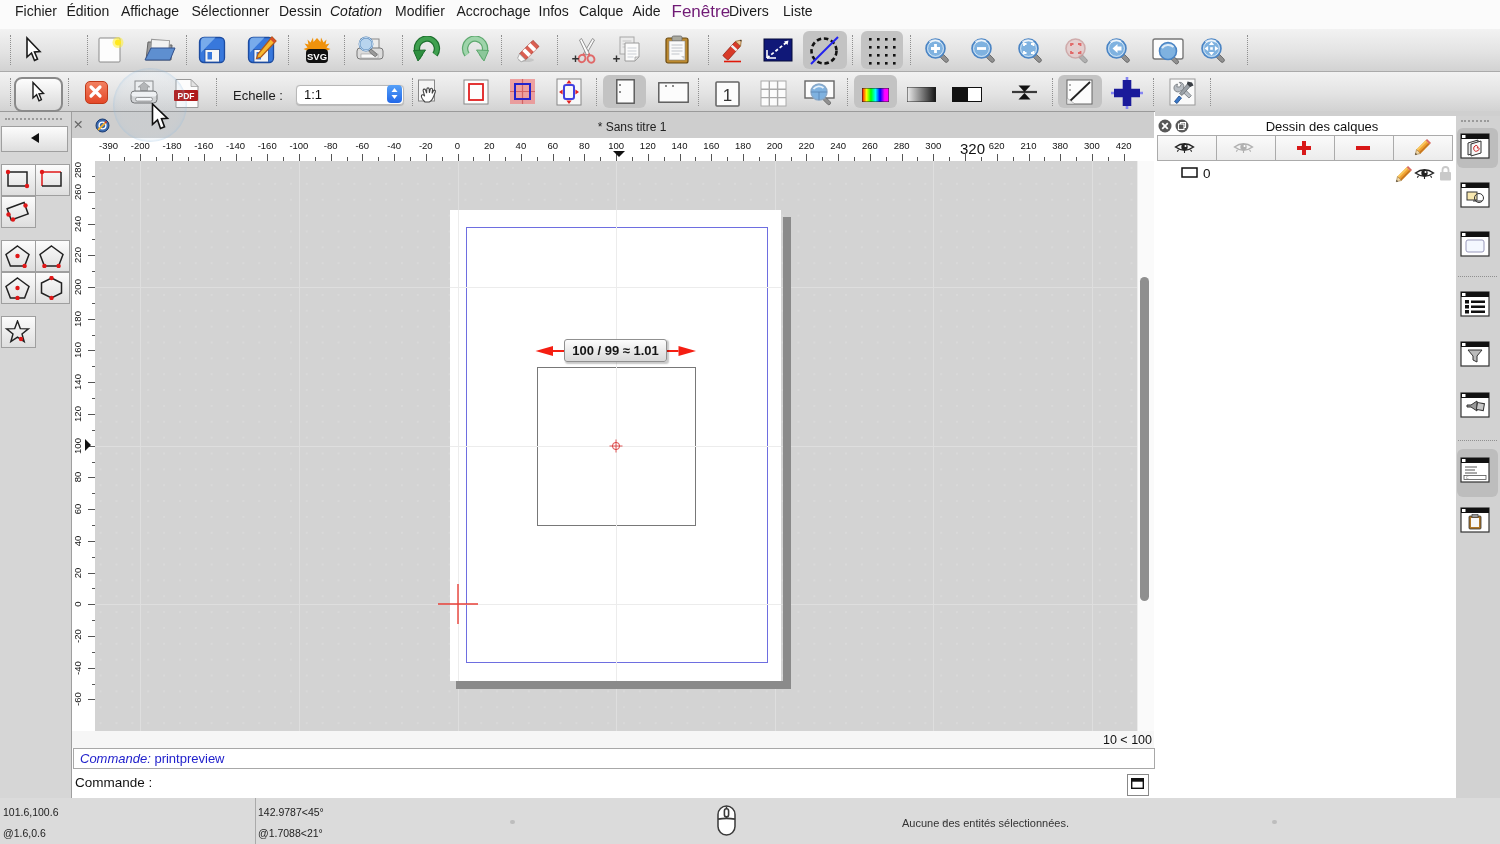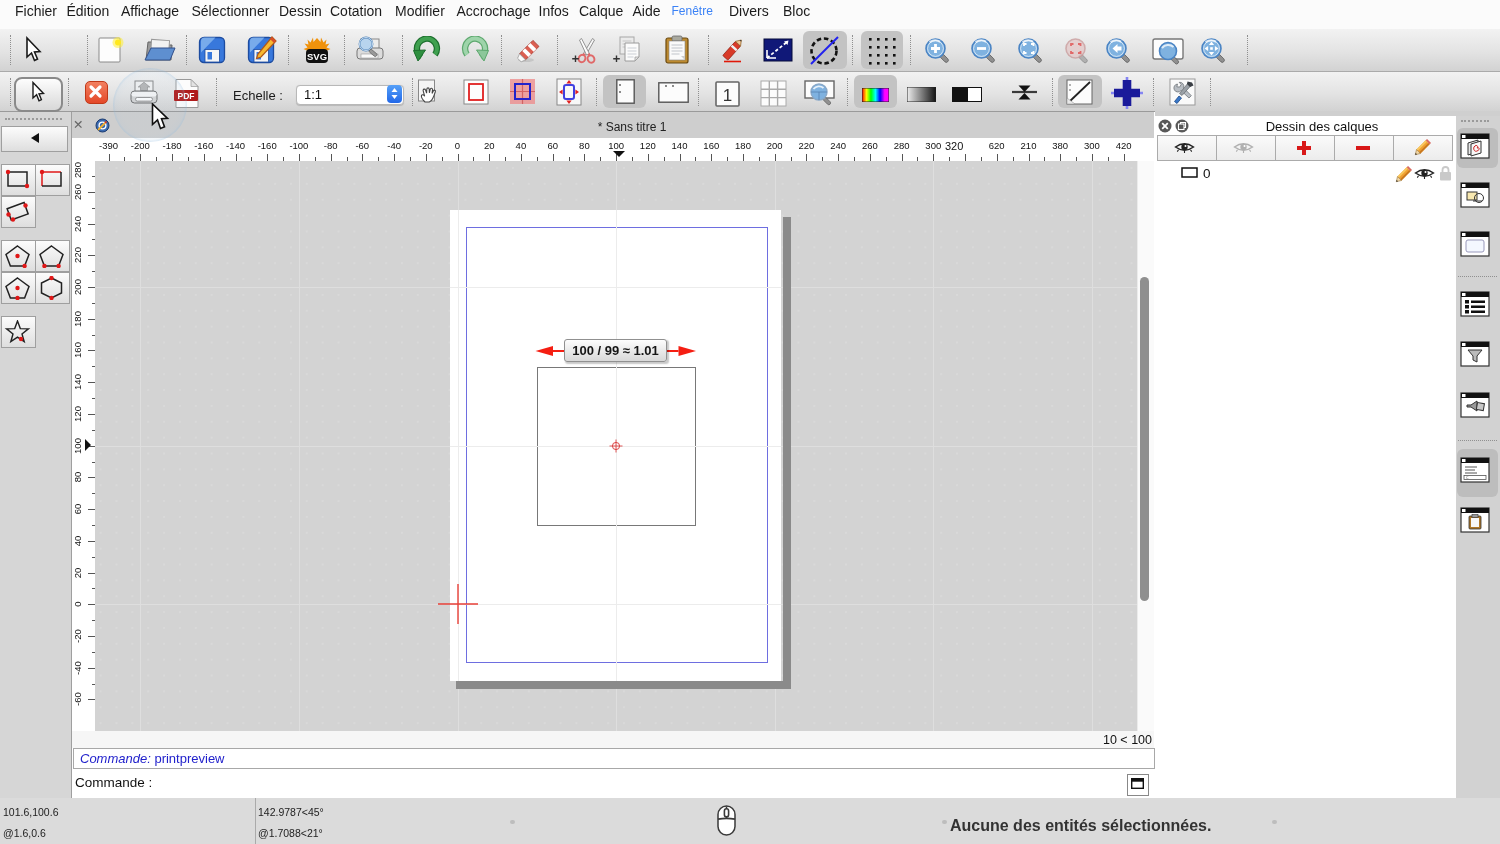--- a/index.html
+++ b/index.html
@@ -12,29 +12,29 @@
 </style></head>
 <body>
 <div class="ab" style="left:0;top:0;width:1500px;height:844px;background:#fff;">
 
 <div class="ab" style="left:0;top:0;width:1500px;height:29px;background:#fbfbfb;">
 <span class="ab" style="left:15px;top:3.5px;font-size:14px;line-height:15px;color:#1b1b1b;">Fichier</span>
 <span class="ab" style="left:66.5px;top:3.5px;font-size:14px;line-height:15px;color:#1b1b1b;">Édition</span>
 <span class="ab" style="left:121px;top:3.5px;font-size:14px;line-height:15px;color:#1b1b1b;">Affichage</span>
 <span class="ab" style="left:191.5px;top:3.5px;font-size:14px;line-height:15px;color:#1b1b1b;">Sélectionner</span>
 <span class="ab" style="left:279px;top:3.5px;font-size:14px;line-height:15px;color:#1b1b1b;">Dessin</span>
-<span class="ab" style="left:330px;top:3.5px;font-size:14px;line-height:15px;color:#1b1b1b;">Cotation</span>
+<span class="ab" style="left:330px;top:3.5px;font-size:14px;line-height:15px;color:#1b1b1b;font-style:italic;">Cotation</span>
 <span class="ab" style="left:395px;top:3.5px;font-size:14px;line-height:15px;color:#1b1b1b;">Modifier</span>
 <span class="ab" style="left:456.5px;top:3.5px;font-size:14px;line-height:15px;color:#1b1b1b;">Accrochage</span>
 <span class="ab" style="left:538.5px;top:3.5px;font-size:14px;line-height:15px;color:#1b1b1b;">Infos</span>
 <span class="ab" style="left:579px;top:3.5px;font-size:14px;line-height:15px;color:#1b1b1b;">Calque</span>
 <span class="ab" style="left:632.5px;top:3.5px;font-size:14px;line-height:15px;color:#1b1b1b;">Aide</span>
-<span class="ab" style="left:671.5px;top:3.5px;font-size:12px;line-height:15px;color:#3b82f6;">Fenêtre</span>
+<span class="ab" style="left:671.5px;top:3.5px;font-size:17px;line-height:15px;color:#701a75;">Fenêtre</span>
 <span class="ab" style="left:729px;top:3.5px;font-size:14px;line-height:15px;color:#1b1b1b;">Divers</span>
-<span class="ab" style="left:783px;top:3.5px;font-size:14px;line-height:15px;color:#1b1b1b;">Bloc</span>
+<span class="ab" style="left:783px;top:3.5px;font-size:14px;line-height:15px;color:#1b1b1b;">Liste</span>
 </div>
 <div class="ab tb" style="left:0;top:29px;width:1500px;height:42px;border-bottom:1px solid #aaa;"></div>
 <div class="ab tb" style="left:0;top:72px;width:1500px;height:39px;border-bottom:1px solid #9a9a9a;"></div>
 <div class="ab sep" style="left:10px;top:35px;height:30px;"></div>
 <div class="ab sep" style="left:87px;top:35px;height:30px;"></div>
 <div class="ab sep" style="left:186px;top:35px;height:30px;"></div>
 <div class="ab sep" style="left:288px;top:35px;height:30px;"></div>
 <div class="ab sep" style="left:344px;top:35px;height:30px;"></div>
 <div class="ab sep" style="left:402px;top:35px;height:30px;"></div>
 <div class="ab sep" style="left:501px;top:35px;height:30px;"></div>
@@ -663,21 +663,21 @@
       <div class="ab" style="left:797.9px;top:15.5px;width:1px;height:7px;background:#555;"></div>
       <div class="ab" style="left:777.9px;top:1.5px;width:40px;text-align:center;font-size:9.5px;color:#111;">260</div>
       <div class="ab" style="left:813.7px;top:18.5px;width:1px;height:4px;background:#555;"></div>
       <div class="ab" style="left:829.6px;top:15.5px;width:1px;height:7px;background:#555;"></div>
       <div class="ab" style="left:809.6px;top:1.5px;width:40px;text-align:center;font-size:9.5px;color:#111;">280</div>
       <div class="ab" style="left:845.4px;top:18.5px;width:1px;height:4px;background:#555;"></div>
       <div class="ab" style="left:861.3px;top:15.5px;width:1px;height:7px;background:#555;"></div>
       <div class="ab" style="left:841.3px;top:1.5px;width:40px;text-align:center;font-size:9.5px;color:#111;">300</div>
       <div class="ab" style="left:877.2px;top:18.5px;width:1px;height:4px;background:#555;"></div>
       <div class="ab" style="left:893.0px;top:15.5px;width:1px;height:7px;background:#555;"></div>
-      <div class="ab" style="left:873.0px;top:1.5px;width:40px;text-align:left;font-size:11px;color:#111;">320</div>
+      <div class="ab" style="left:873.0px;top:1.5px;width:40px;text-align:right;font-size:15px;color:#111;">320</div>
       <div class="ab" style="left:908.9px;top:18.5px;width:1px;height:4px;background:#555;"></div>
       <div class="ab" style="left:924.7px;top:15.5px;width:1px;height:7px;background:#555;"></div>
       <div class="ab" style="left:904.7px;top:1.5px;width:40px;text-align:center;font-size:9.5px;color:#111;">620</div>
       <div class="ab" style="left:940.6px;top:18.5px;width:1px;height:4px;background:#555;"></div>
       <div class="ab" style="left:956.5px;top:15.5px;width:1px;height:7px;background:#555;"></div>
       <div class="ab" style="left:936.5px;top:1.5px;width:40px;text-align:center;font-size:9.5px;color:#111;">210</div>
       <div class="ab" style="left:972.3px;top:18.5px;width:1px;height:4px;background:#555;"></div>
       <div class="ab" style="left:988.2px;top:15.5px;width:1px;height:7px;background:#555;"></div>
       <div class="ab" style="left:968.2px;top:1.5px;width:40px;text-align:center;font-size:9.5px;color:#111;">380</div>
       <div class="ab" style="left:1004.0px;top:18.5px;width:1px;height:4px;background:#555;"></div>
@@ -960,17 +960,17 @@
       <svg width="19" height="31" viewBox="0 0 19 31">
         <rect x="1" y="1" width="17" height="29" rx="8.5" fill="#fff" stroke="#3a3a3a" stroke-width="1.5"></rect>
         <path d="M1 14.2 Q9.5 12.6 18 14.2" fill="none" stroke="#3a3a3a" stroke-width="1.7"></path>
         <path d="M9.5 1.5 V4 M9.5 11.5 V13.3" stroke="#3a3a3a" stroke-width="1.5"></path>
         <rect x="7.4" y="3.8" width="4.2" height="8" rx="2.1" fill="#fff" stroke="#3a3a3a" stroke-width="1.6"></rect>
       </svg>
     </div>
 <div class="ab" style="left:510px;top:819.5px;width:4.5px;height:4.5px;border-radius:3px;background:#bdbdbd;"></div>
 <div class="ab" style="left:942px;top:819.5px;width:4.5px;height:4.5px;border-radius:3px;background:#bdbdbd;"></div>
 <div class="ab" style="left:1272px;top:819.5px;width:4.5px;height:4.5px;border-radius:3px;background:#bdbdbd;"></div>
-<span class="ab" style="left:950px;top:816.5px;font-size:16px;color:#333;font-weight:bold;">Aucune des entités sélectionnées.</span>
+<span class="ab" style="left:902px;top:816.5px;font-size:11px;color:#333;">Aucune des entités sélectionnées.</span>
 <div class="ab" style="left:113px;top:68px;width:74px;height:74px;border-radius:50%;background:radial-gradient(circle,rgba(150,190,225,.06) 55%,rgba(150,190,225,.10) 66%,rgba(140,185,222,.38) 72%,rgba(165,200,232,.18) 79%,rgba(130,175,215,.48) 86%,rgba(150,195,230,.20) 94%,rgba(160,200,235,0) 100%);"></div>
 <svg class="ab" style="left:151px;top:103px;" width="19" height="29">
       <path d="M1.5 1 L1.5 21.5 L6.5 17 L9.5 25.5 L13.5 23.8 L10.5 15.8 L16.5 15.3 Z" fill="#fff" stroke="#111" stroke-width="1.6"></path>
     </svg>
 </div>
 </body></html>

